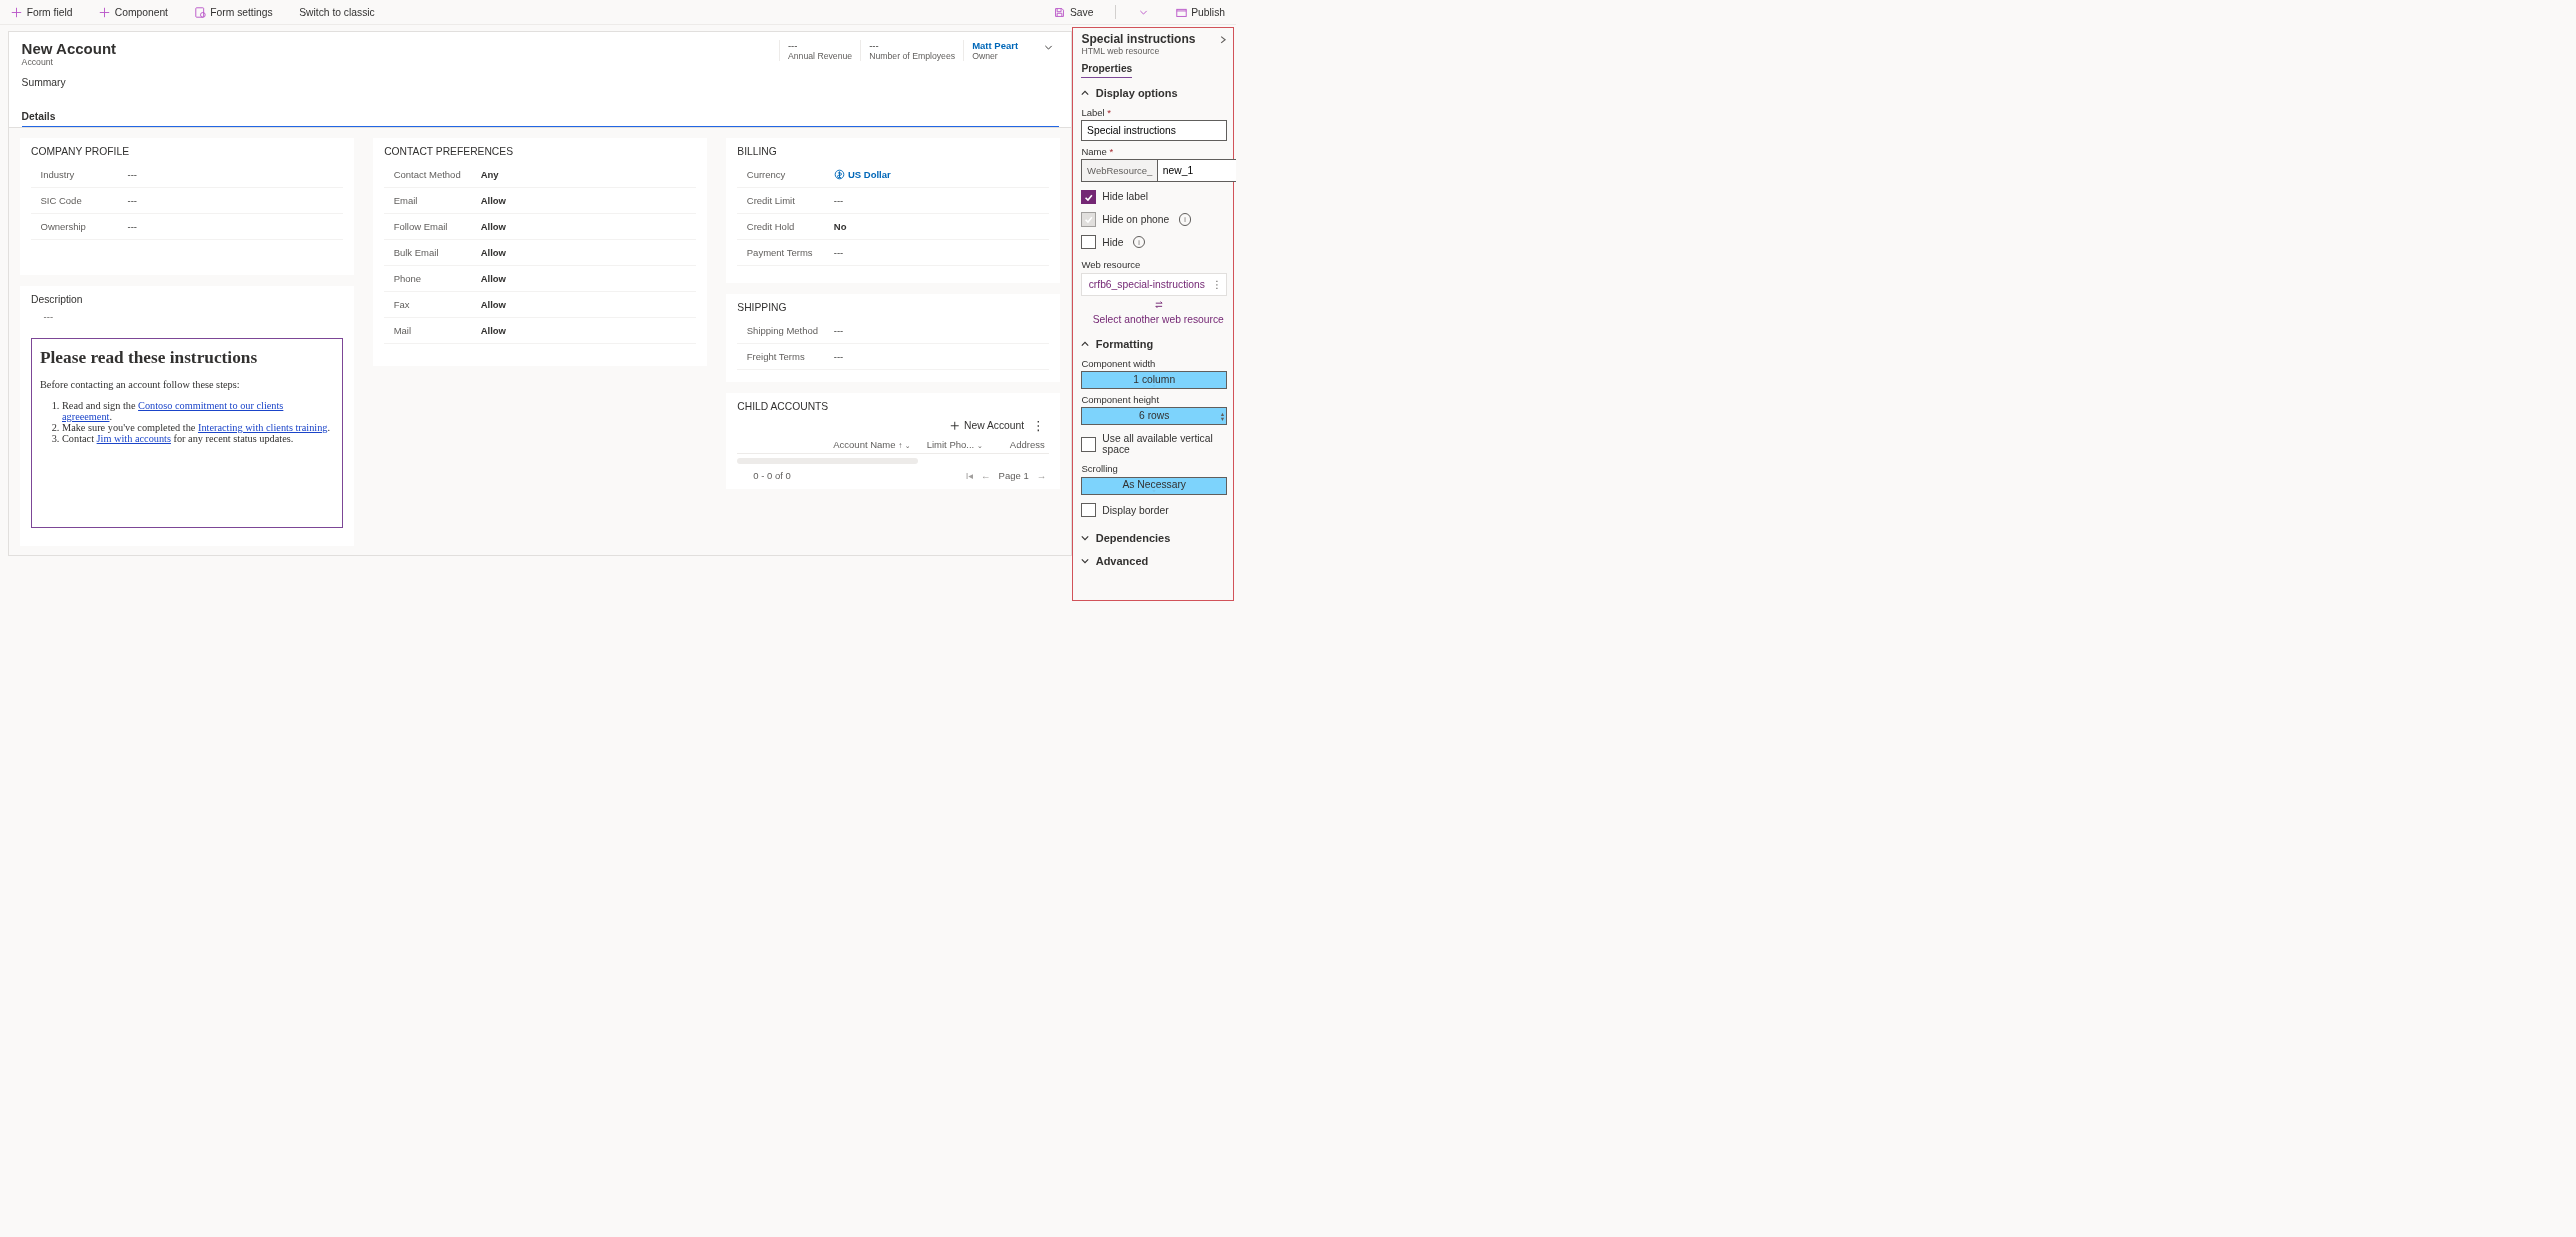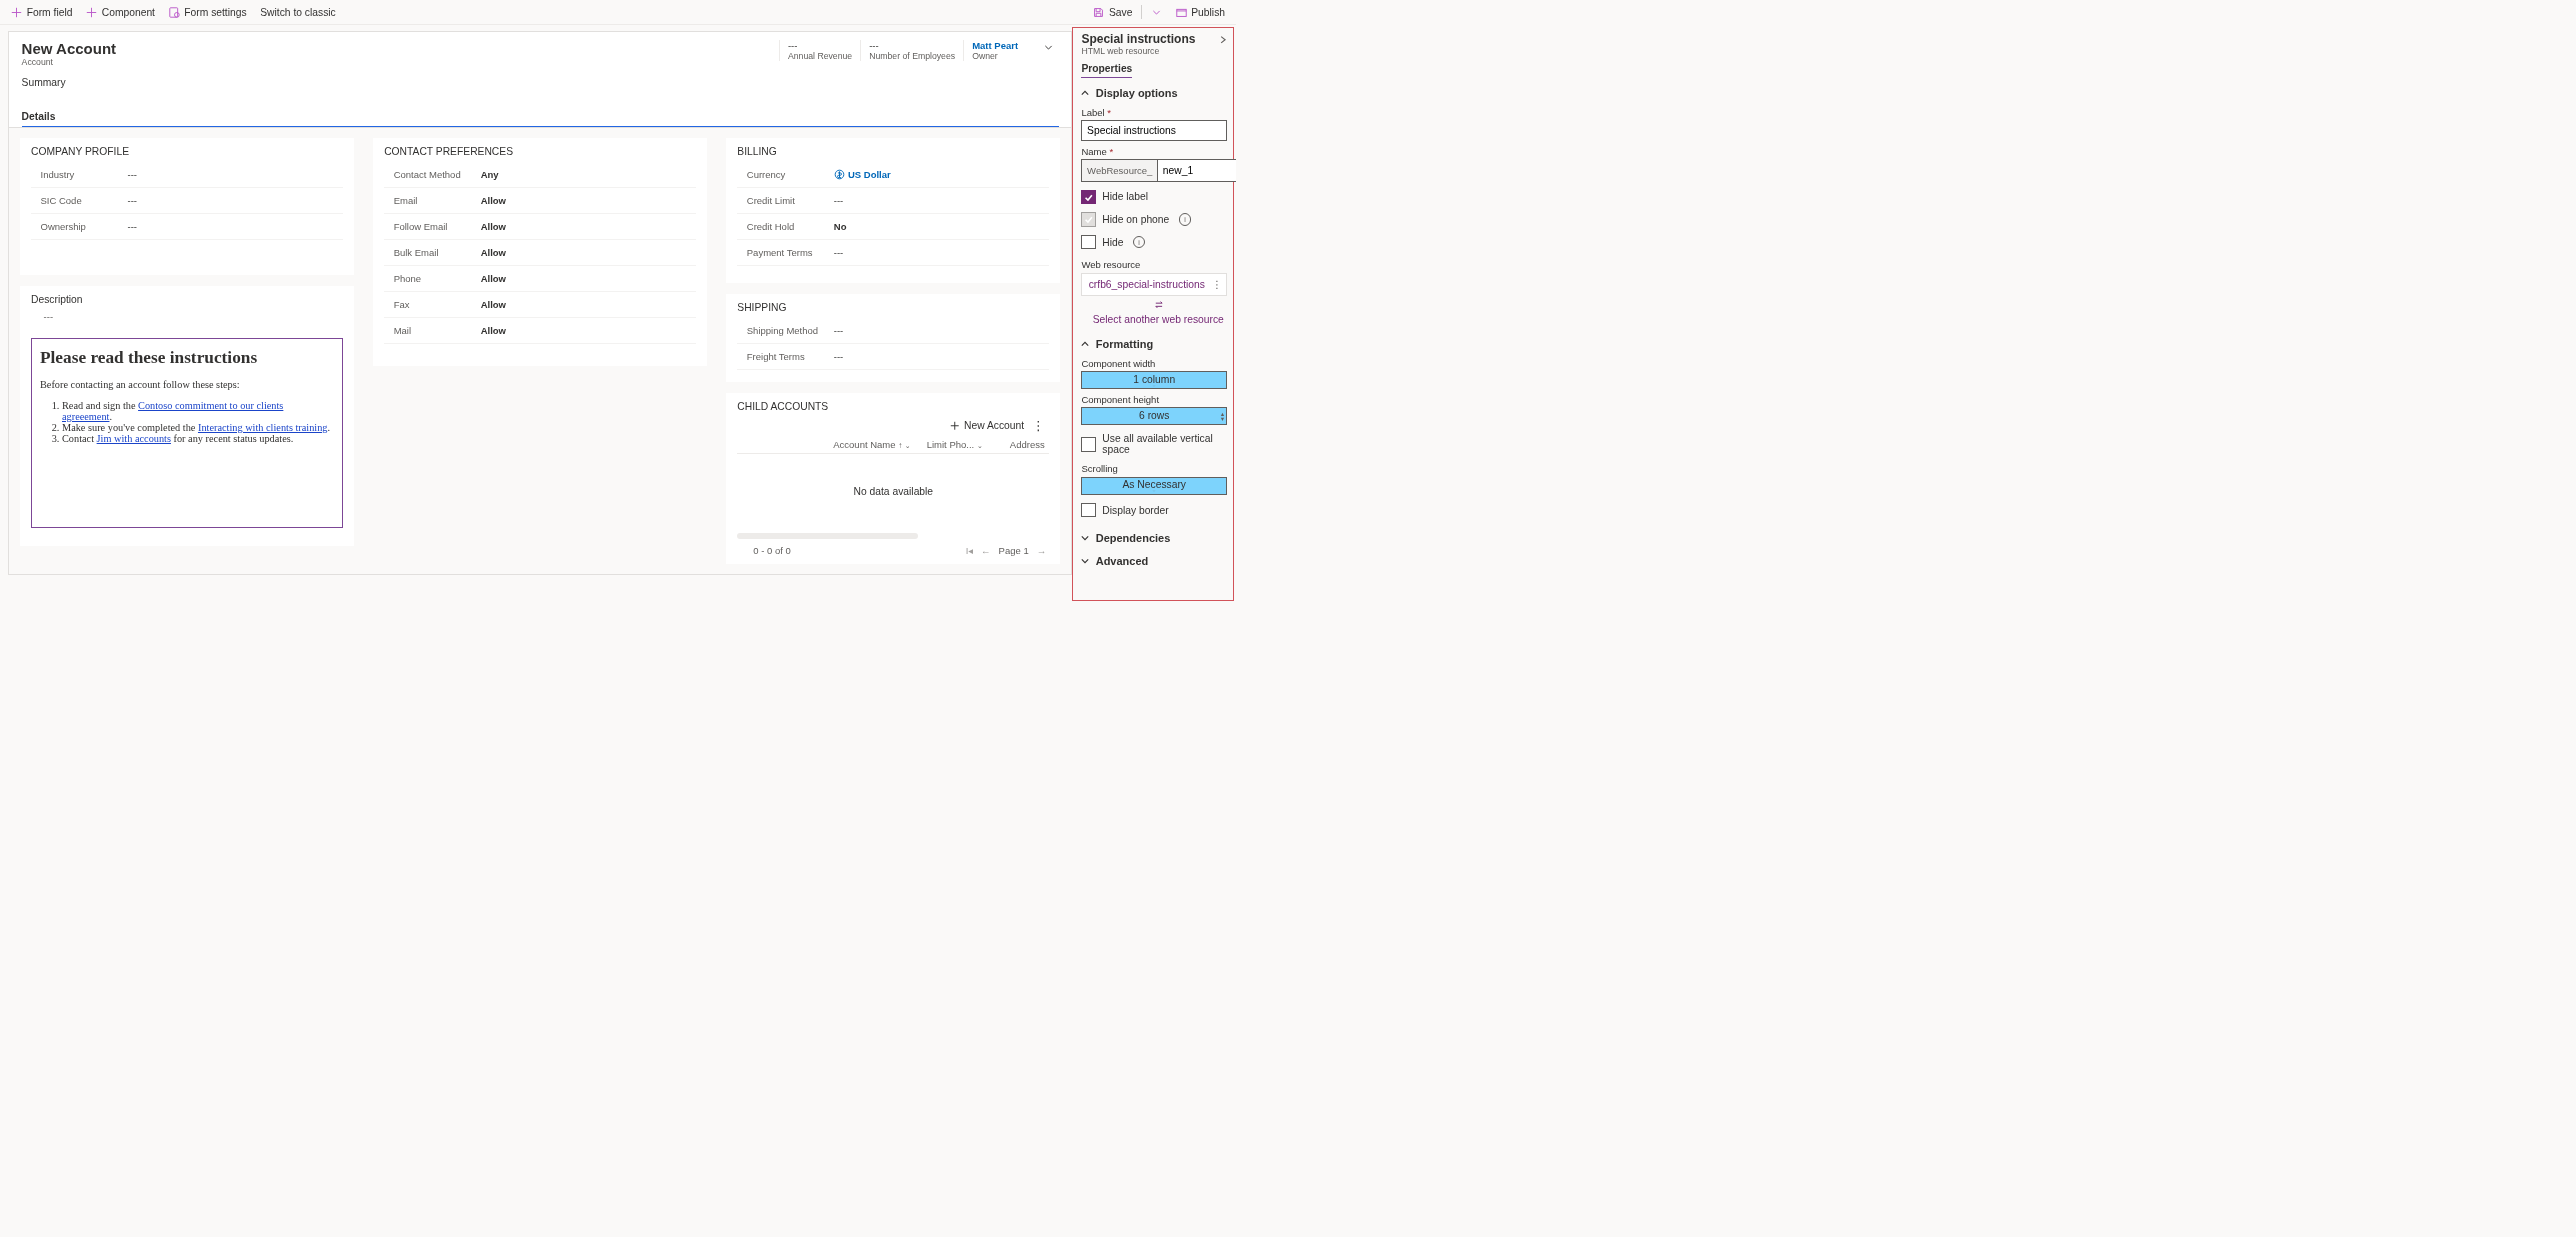--- a/index.html
+++ b/index.html
@@ -16,21 +16,21 @@
 .cmdbar {
   height: 24px;
   display: flex;
   align-items: center;
   padding: 0 4.7px;
   border-bottom: 0.8px solid #edebe9;
 }
 .cmdbar .left, .cmdbar .right {
   display: flex;
   align-items: center;
-  gap: 1px;
+  gap: 14px;
 }
 .cmdbar .right { margin-left: auto; }
 .cmdbar button {
   background: none;
   border: none;
   height: 22px;
   padding: 0 6.3px;
   display: inline-flex;
   align-items: center;
   gap: 4.7px;
@@ -441,21 +441,20 @@
                   </svg>
                 <span>New Account</span>
               </span>
               <span style="cursor:pointer; font-size:12.6px; line-height:8px;">⋮</span>
             </div>
             <div class="child-thead">
               <div class="c1"><span>Account Name</span> <span class="arrow-up">↑</span> <span style="font-size:7px;">⌄</span></div>
               <div class="c2"><span>Limit Pho...</span> <span style="font-size:7px;">⌄</span></div>
               <div class="c3">Address</div>
             </div>
-            <div class="nodata">No data available</div>
             <div class="fake-scroll"></div>
             <div class="child-foot">
               <span>0 - 0 of 0</span>
               <div class="pager">
                 <span style="color:#a19f9d;">I◂</span>
                 <span style="color:#a19f9d;">←</span>
                 <span>Page 1</span>
                 <span style="color:#a19f9d;">→</span>
               </div>
             </div>

